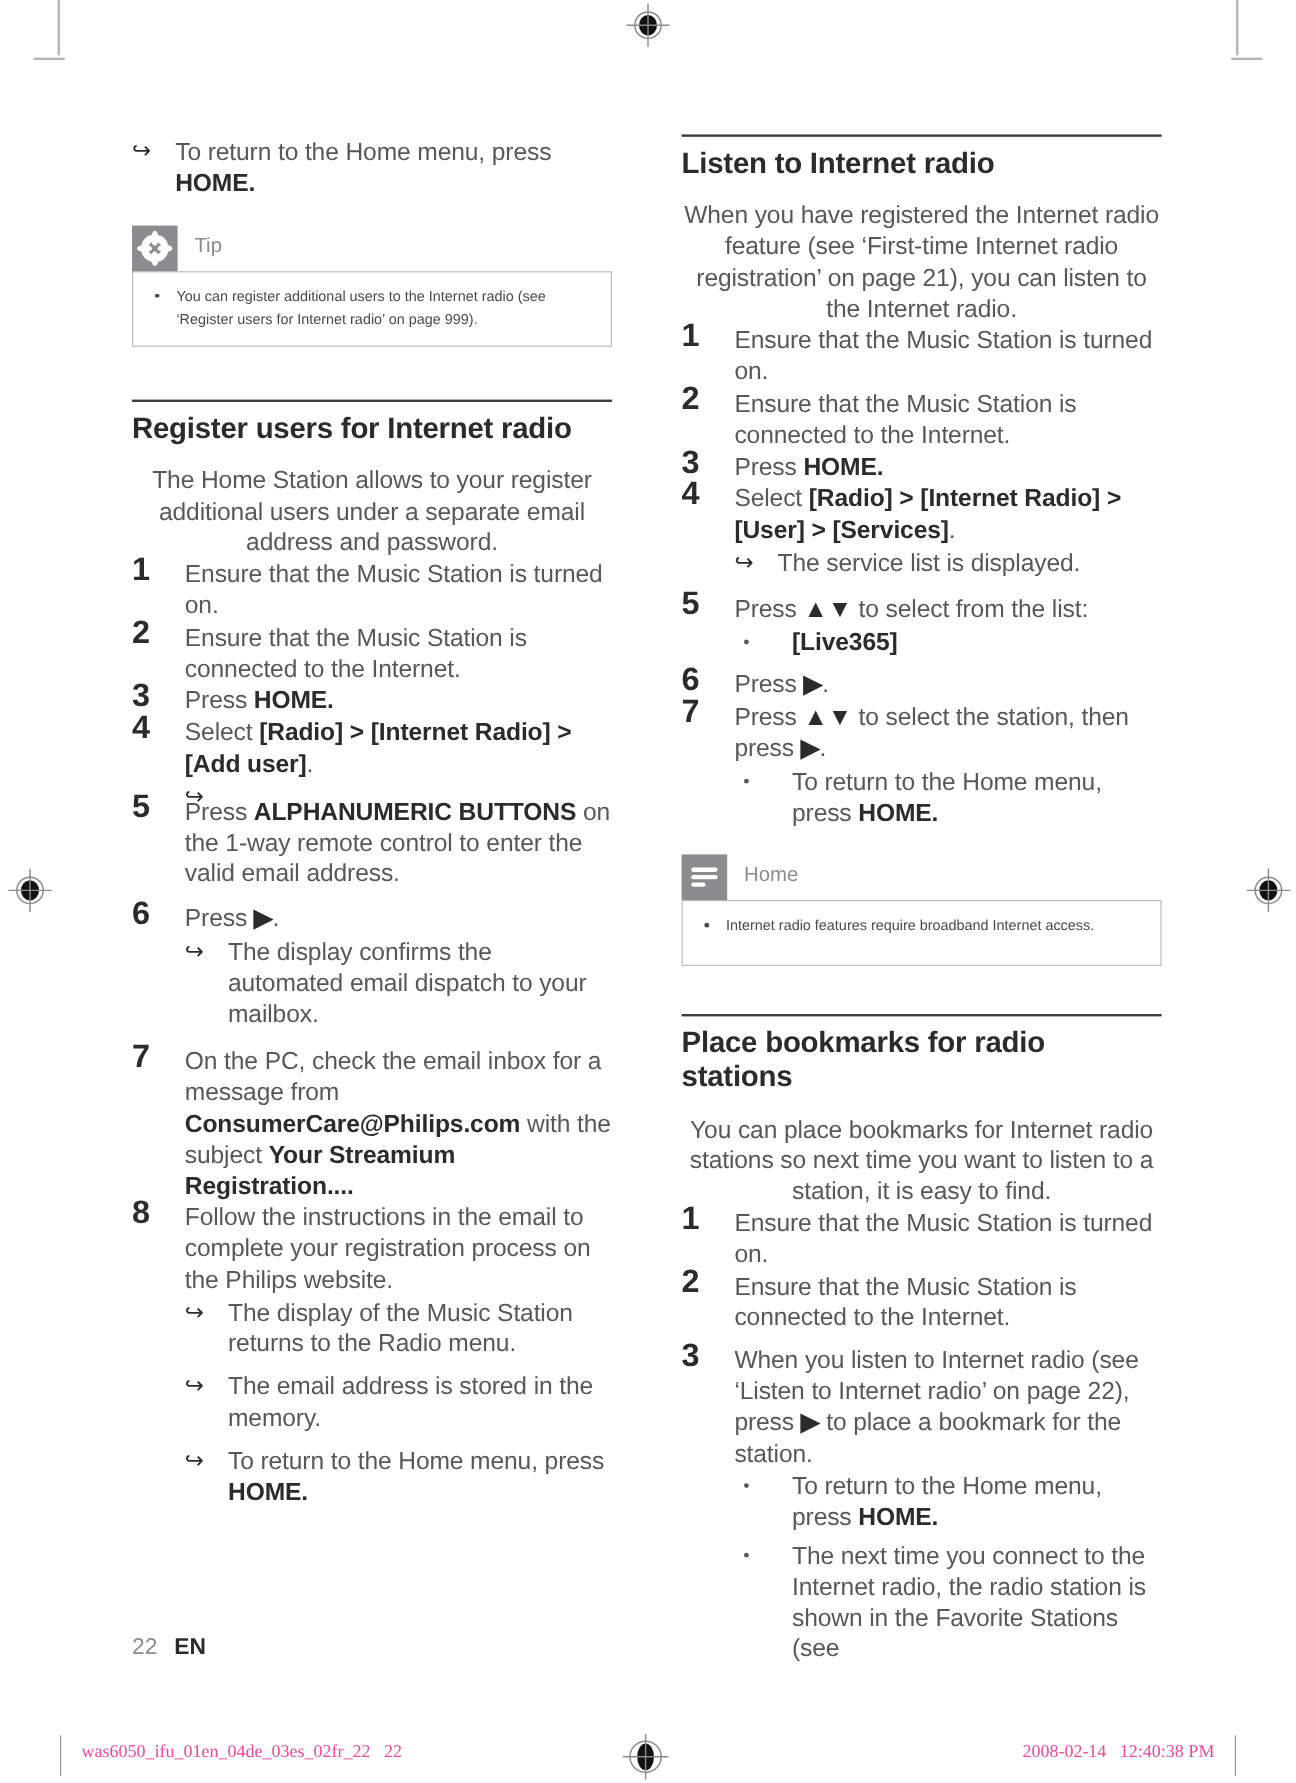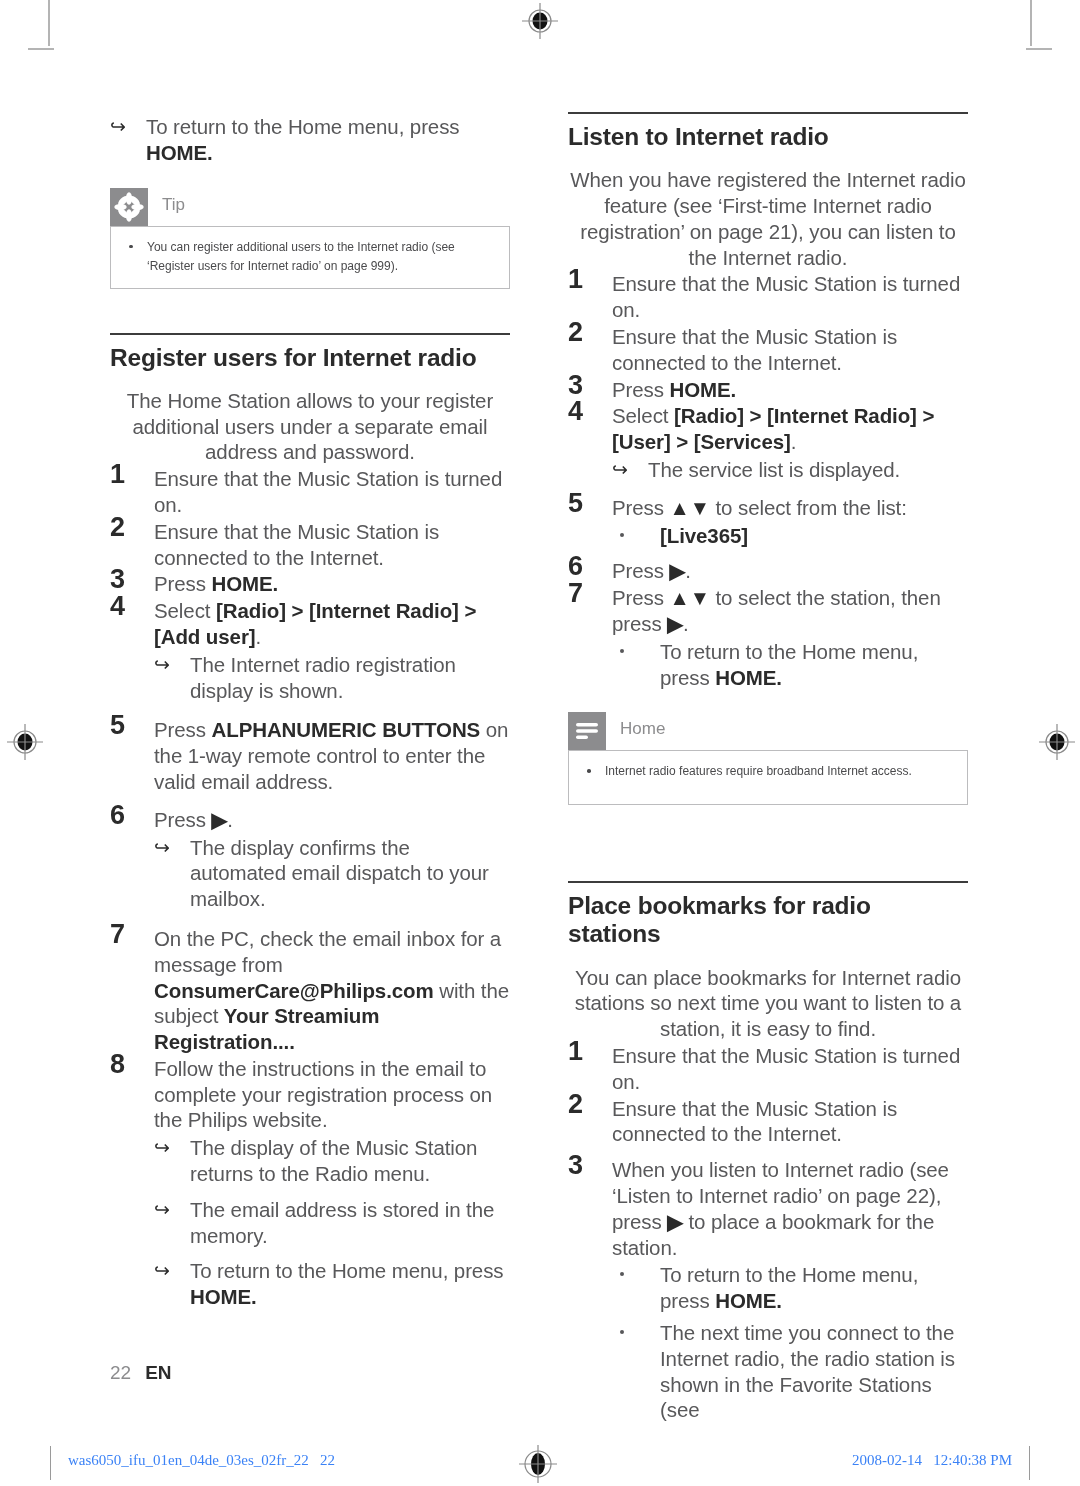--- a/index.html
+++ b/index.html
@@ -206,21 +206,21 @@
     height: 34px;
     background: #9a9a9a;
   }
   .slug-rule-left { left: 50px; }
   .slug-rule-right { right: 50px; }
   .slug-text {
     position: absolute;
     top: 12px;
     font-family: "Liberation Serif", serif;
     font-size: 15px;
-    color: #3b82f6;
+    color: #ec4899;
     white-space: pre;
   }
   .slug-file { left: 68px; }
   .slug-date { right: 68px; }
   .slug-reg {
     position: absolute;
     left: 516px;
     top: 2px;
     width: 44px;
     height: 44px;
@@ -314,21 +314,20 @@
         <li class="step">
           <span class="step-num">3</span>
           <span>Press </span><span class="bold">HOME.</span>
         </li>
 
         <li class="step">
           <span class="step-num">4</span>
           <span>Select </span><span class="bold">[Radio] &gt; [Internet Radio] &gt; [Add user]</span><span>.</span>
           <div class="arrow-item">
             <span class="gly">↪</span>
-            <span>The Internet radio registration display is shown.</span>
           </div>
         </li>
 
         <li class="step" style="margin-top:14px;">
           <span class="step-num">5</span>
           <span>Press </span><span class="bold">ALPHANUMERIC BUTTONS</span><span> on the 1-way remote control to enter the valid email address.</span>
         </li>
 
         <li class="step" style="margin-top:12px;">
           <span class="step-num">6</span>
@@ -438,21 +437,21 @@
         <div class="callout-label">Home</div>
       </div>
       <div class="callout-body">
         <div class="callout-line">
           <span class="dot"></span>
           <span>Internet radio features require broadband Internet access.</span>
         </div>
       </div>
     </div>
 
-    <div style="margin-top:76px;">
+    <div style="margin-top:40px;">
       <div class="sec-rule"></div>
       <div class="sec-title">Place bookmarks for radio stations</div>
       <div class="para">You can place bookmarks for Internet radio stations so next time you want to listen to a station, it is easy to find.</div>
 
       <ol class="steps">
 
         <li class="step">
           <span class="step-num">1</span>
           <span>Ensure that the Music Station is turned on.</span>
         </li>

